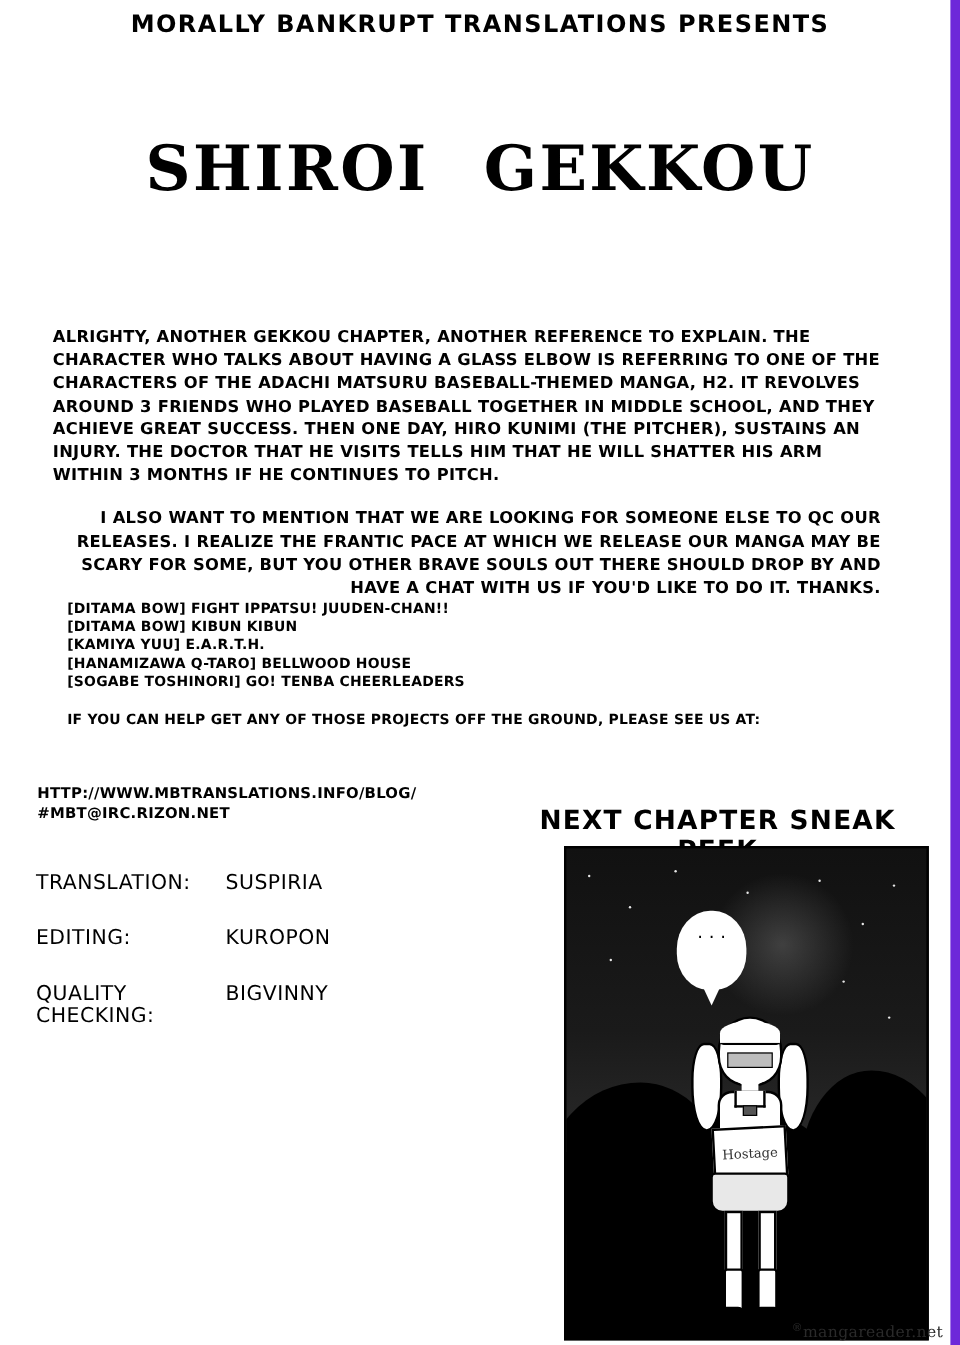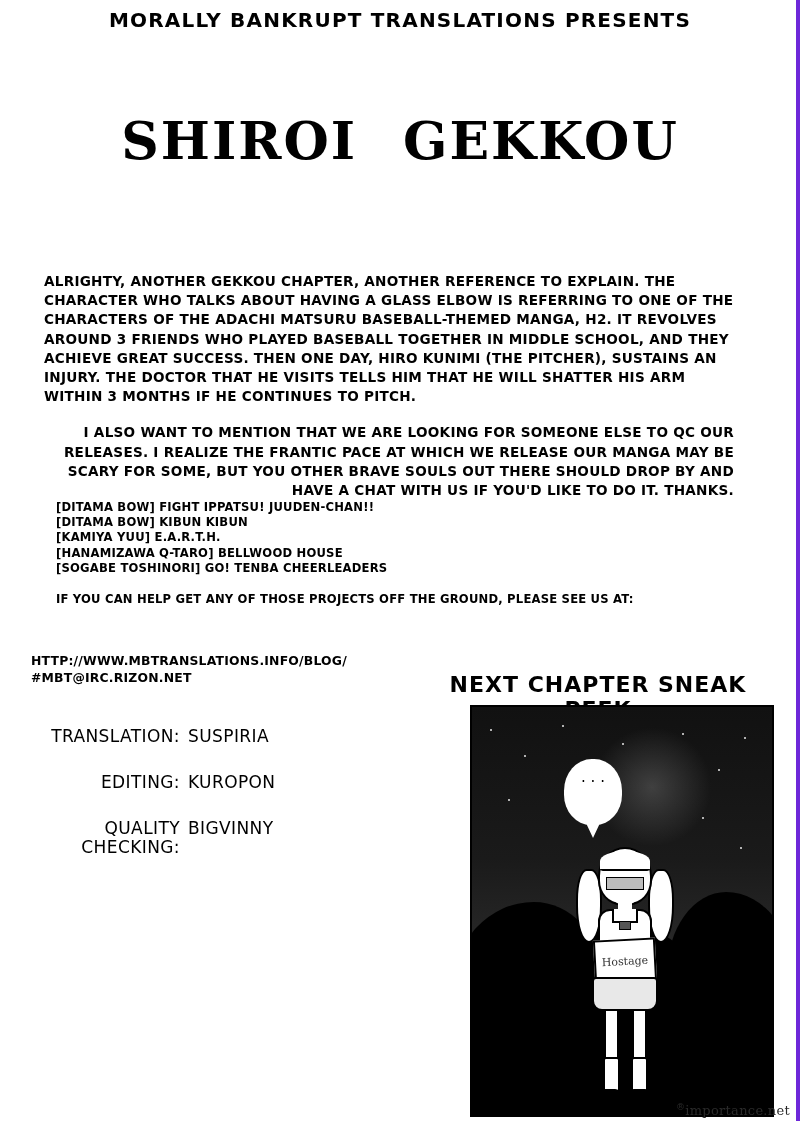--- a/index.html
+++ b/index.html
@@ -14,21 +14,21 @@
     font-family: "DejaVu Sans", sans-serif;
     color: #000;
     overflow: hidden;
   }
   .page {
     position: absolute;
     left: 0; top: 0;
     width: 800px;
     height: 1121px;
     background: #fff;
-    border-right: 4px solid #6d28d9;
+    border-right: 8px solid #6d28d9;
     box-sizing: border-box;
   }
   
   .presents {
     position: absolute;
     top: 8px;
     left: 0;
     width: 800px;
     text-align: center;
     font-family: "DejaVu Sans", sans-serif;
@@ -119,21 +119,20 @@
     font-size: 17px;
     letter-spacing: 0.4px;
     text-transform: uppercase;
   }
   .credit-row {
     display: flex;
     align-items: baseline;
     margin-bottom: 26px;
   }
   .credit-row .lbl {
-    text-align: right;
     padding-right: 8px;
     white-space: pre-line;
     line-height: 19px;
   }
   .credit-row.r1 .lbl { width: 150px; }
   .credit-row.r2 .lbl { width: 150px; }
   .credit-row.r3 .lbl { width: 150px; }
   .credit-row .val { font-size: 17px; }
 
   
@@ -417,16 +416,16 @@
       <div class="leg l"></div>
       <div class="leg r"></div>
       <div class="sock l"></div>
       <div class="sock r"></div>
       <div class="shoe l"></div>
       <div class="shoe r"></div>
     </div>
   </div>
 
   <div class="watermark">
-    <span class="wm-reg">®</span><span>importance.net</span>
+    <span class="wm-reg">®</span><span>mangareader.net</span>
   </div>
 
 </div>
 
 </body></html>

